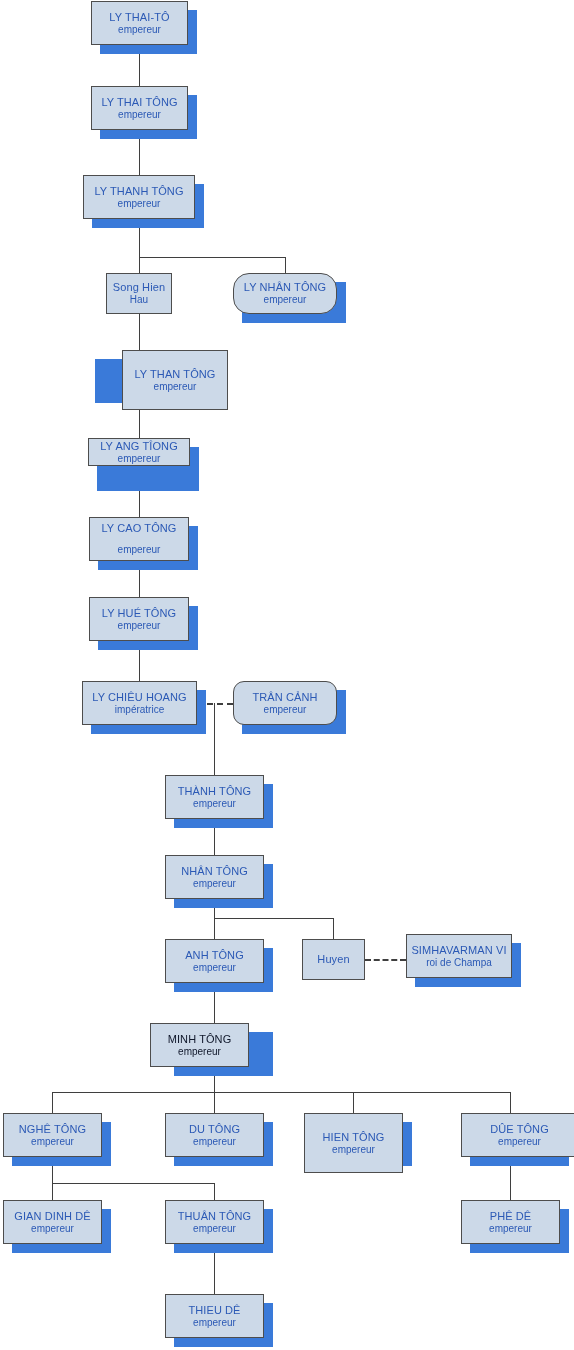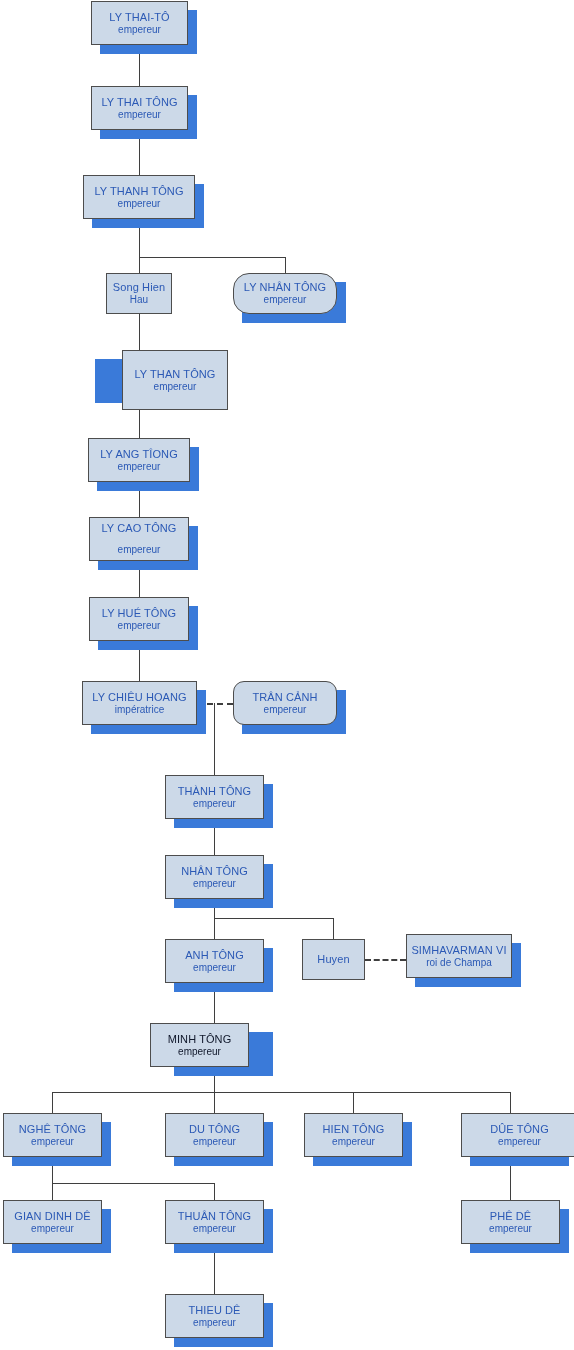--- a/index.html
+++ b/index.html
@@ -99,21 +99,21 @@
       <div class="t2">Hau</div>
     </div>
     <div class="node" style="left: 233px; top: 273px; width: 104px; height: 41px; background: rgb(204, 217, 232); border-color: rgb(77, 77, 77); color: rgb(43, 89, 181); border-radius: 16px;">
       <div class="t1">LY NHÂN TÔNG</div>
       <div class="t2">empereur</div>
     </div>
     <div class="node" style="left: 86px; top: 350px; width: 106px; height: 60px; background: rgb(204, 217, 232); border-color: rgb(77, 77, 77); color: rgb(43, 89, 181); margin-left: 36px;">
       <div class="t1">LY THAN TÔNG</div>
       <div class="t2">empereur</div>
     </div>
-    <div class="node" style="left: 88px; top: 438px; width: 102px; height: 44px; background: rgb(204, 217, 232); border-color: rgb(77, 77, 77); color: rgb(43, 89, 181);">
+    <div class="node" style="left: 88px; top: 438px; width: 102px; height: 28px; background: rgb(204, 217, 232); border-color: rgb(77, 77, 77); color: rgb(43, 89, 181);">
       <div class="t1">LY ANG TÎONG</div>
       <div class="t2">empereur</div>
     </div>
     <div class="node" style="left: 89px; top: 517px; width: 100px; height: 44px; background: rgb(204, 217, 232); border-color: rgb(77, 77, 77); color: rgb(43, 89, 181); gap: 9px;">
       <div class="t1">LY CAO TÔNG</div>
       <div class="t2">empereur</div>
     </div>
     <div class="node" style="left: 89px; top: 597px; width: 100px; height: 44px; background: rgb(204, 217, 232); border-color: rgb(77, 77, 77); color: rgb(43, 89, 181);">
       <div class="t1">LY HUÉ TÔNG</div>
       <div class="t2">empereur</div>
@@ -150,21 +150,21 @@
       <div class="t2">empereur</div>
     </div>
     <div class="node" style="left: 3px; top: 1113px; width: 99px; height: 44px; background: rgb(204, 217, 232); border-color: rgb(77, 77, 77); color: rgb(43, 89, 181);">
       <div class="t1">NGHÊ TÔNG</div>
       <div class="t2">empereur</div>
     </div>
     <div class="node" style="left: 165px; top: 1113px; width: 99px; height: 44px; background: rgb(204, 217, 232); border-color: rgb(77, 77, 77); color: rgb(43, 89, 181);">
       <div class="t1">DU TÔNG</div>
       <div class="t2">empereur</div>
     </div>
-    <div class="node" style="left: 304px; top: 1113px; width: 99px; height: 44px; background: rgb(204, 217, 232); border-color: rgb(77, 77, 77); color: rgb(43, 89, 181);">
+    <div class="node" style="left: 304px; top: 1113px; width: 99px; height: 60px; background: rgb(204, 217, 232); border-color: rgb(77, 77, 77); color: rgb(43, 89, 181);">
       <div class="t1">HIEN TÔNG</div>
       <div class="t2">empereur</div>
     </div>
     <div class="node" style="left: 461px; top: 1113px; width: 117px; height: 44px; background: rgb(204, 217, 232); border-color: rgb(77, 77, 77); color: rgb(43, 89, 181);">
       <div class="t1">DÛE TÔNG</div>
       <div class="t2">empereur</div>
     </div>
     <div class="node" style="left: 3px; top: 1200px; width: 99px; height: 44px; background: rgb(204, 217, 232); border-color: rgb(77, 77, 77); color: rgb(43, 89, 181);">
       <div class="t1">GIAN DINH DÊ</div>
       <div class="t2">empereur</div>

